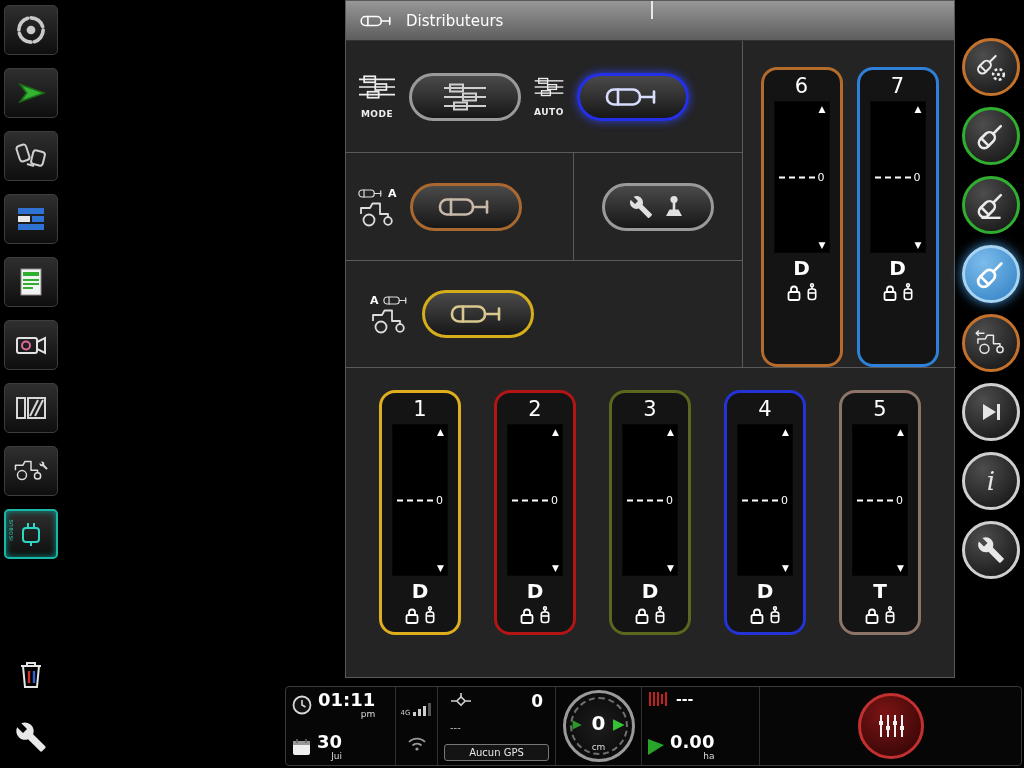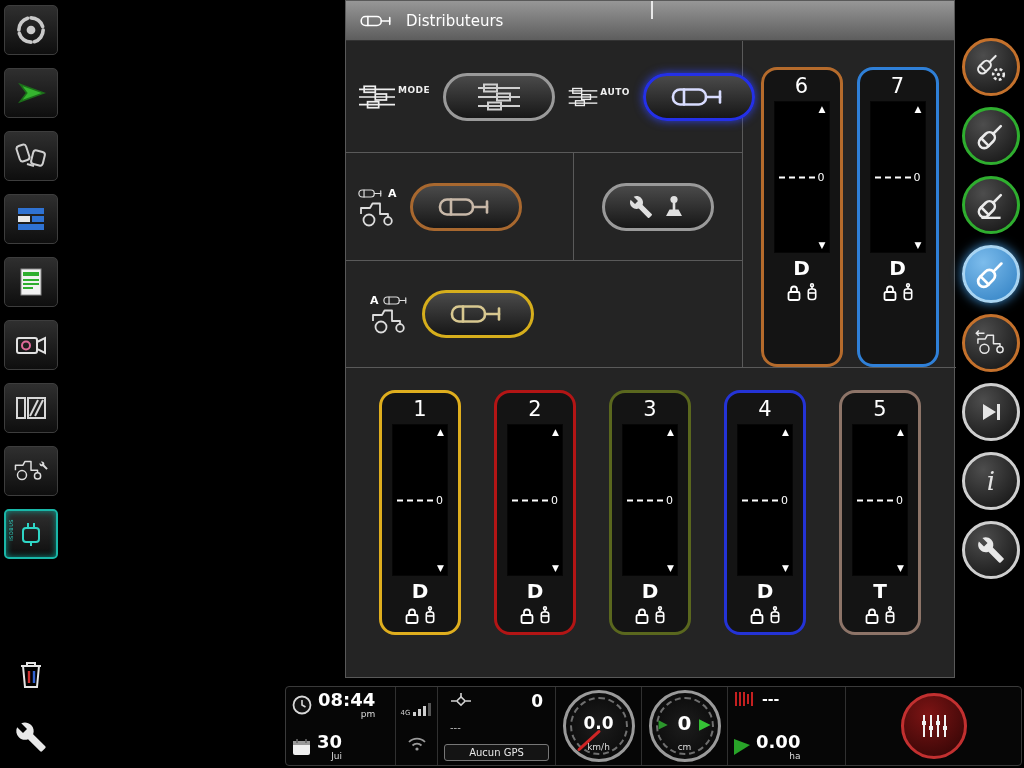--- a/index.html
+++ b/index.html
@@ -32,21 +32,21 @@
                display:flex; align-items:center; gap:12px; padding-left:12px; }
   .sec-midr  { left:228px; top:112px; width:169px; height:108px; border-right:1px solid #5a5a5a; border-bottom:1px solid #5a5a5a;
                display:flex; align-items:center; justify-content:center; }
   .sec-lowl  { left:0; top:220px; width:397px; height:107px; border-right:1px solid #5a5a5a; border-bottom:1px solid #5a5a5a;
                display:flex; align-items:center; gap:12px; padding-left:24px; }
   .sec-v67   { left:397px; top:0; width:213px; height:327px; border-bottom:1px solid #5a5a5a;
                display:flex; justify-content:center; gap:14px; padding-top:26px; }
   .sec-bottom{ left:0; top:327px; width:608px; height:311px;
                display:flex; justify-content:space-evenly; align-items:flex-start; padding-top:22px; }
 
-  .mini-group { display:flex; flex-direction:row; gap:2px; color:#eee; }
+  .mini-group { display:flex; flex-direction:column; align-items:center; gap:10px; color:#eee; }
   .mini-group .cap { font-size:9px; font-weight:bold; letter-spacing:.5px; }
   .aux-icon { display:flex; flex-direction:column; align-items:flex-start; color:#ddd; gap:1px; }
   .aux-icon .arow { display:flex; align-items:center; gap:4px; }
   .aux-icon .alabel { font-size:11px; font-weight:bold; color:#fff; }
 
   .pill { min-width:112px; height:48px; border-radius:26px; border:3px solid #9a9a9a;
     background:linear-gradient(#4a4a4a,#171717); display:flex; align-items:center; justify-content:center;
     gap:8px; color:#cfcfcf; cursor:pointer; padding:0 10px; }
   .pill.sel-blue { box-shadow:0 0 10px rgba(50,70,255,.85); color:#dfe3ff; }
 
@@ -557,21 +557,21 @@
 
   <footer class="bottom-bar">
 
     <div class="sb-panel sb-time">
       <div class="sb-row">
         <svg width="20" height="20" viewBox="0 0 20 20">
           <circle cx="10" cy="10" r="8.5" fill="#111" stroke="#d8d8d8" stroke-width="1.8"></circle>
           <path d="M10 5 V10 L13.5 12" fill="none" stroke="#d8d8d8" stroke-width="1.6"></path>
         </svg>
         <div class="num-stack">
-          <span class="big">08:44</span>
+          <span class="big">01:11</span>
           <span class="small">pm</span>
         </div>
       </div>
       <div class="sb-row">
         <svg width="19" height="18" viewBox="0 0 19 18">
           <rect x="1" y="3" width="17" height="14" rx="2" fill="#efefef"></rect>
           <rect x="1" y="3" width="17" height="4" fill="#999"></rect>
           <line x1="5" y1="1" x2="5" y2="5" stroke="#666" stroke-width="1.6"></line>
           <line x1="14" y1="1" x2="14" y2="5" stroke="#666" stroke-width="1.6"></line>
         </svg>
@@ -608,27 +608,20 @@
             <rect x="8" y="6" width="6" height="6" transform="rotate(45 11 9)"></rect>
             <path d="M1 9 h5 M16 9 h5 M11 1 v4"></path>
           </g>
         </svg>
         <span class="gps-count">0</span>
       </div>
       <div class="gps-mid">---</div>
       <div class="gps-box">Aucun GPS</div>
     </div>
 
-    <div class="sb-gaugewrap">
-      <div class="dial">
-        <span class="dial-val">0.0</span>
-        <div class="needle"></div>
-        <span class="dial-unit">km/h</span>
-      </div>
-    </div>
 
     <div class="sb-gaugewrap">
       <div class="dial">
         <span class="chev chev-l">▶</span>
         <span class="dial-val big0">0</span>
         <span class="chev chev-r">▶</span>
         <span class="dial-unit">cm</span>
       </div>
     </div>
 

